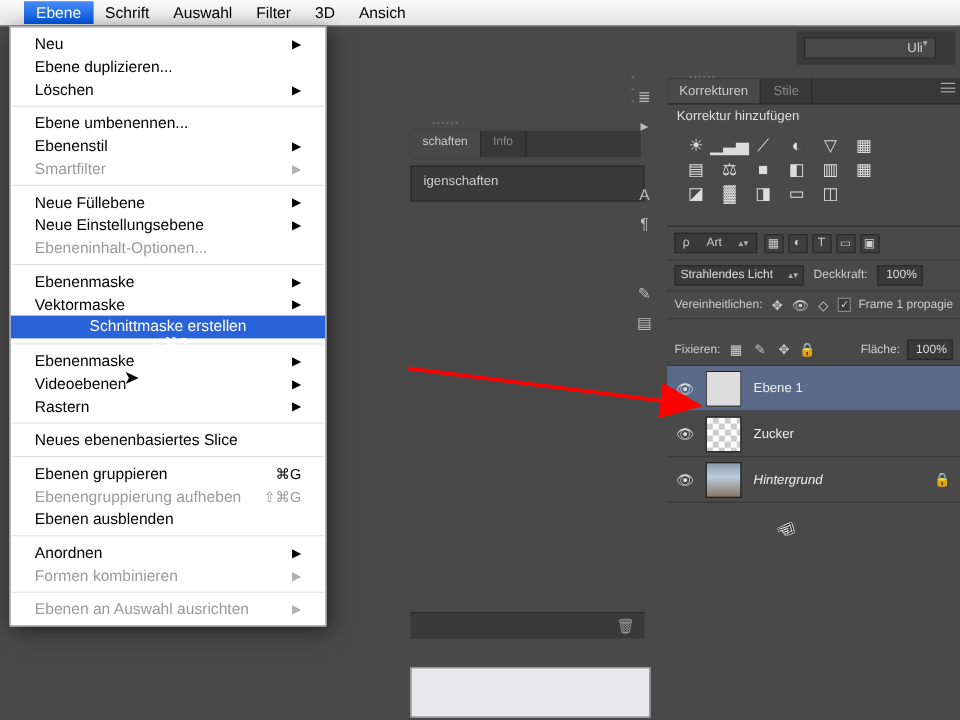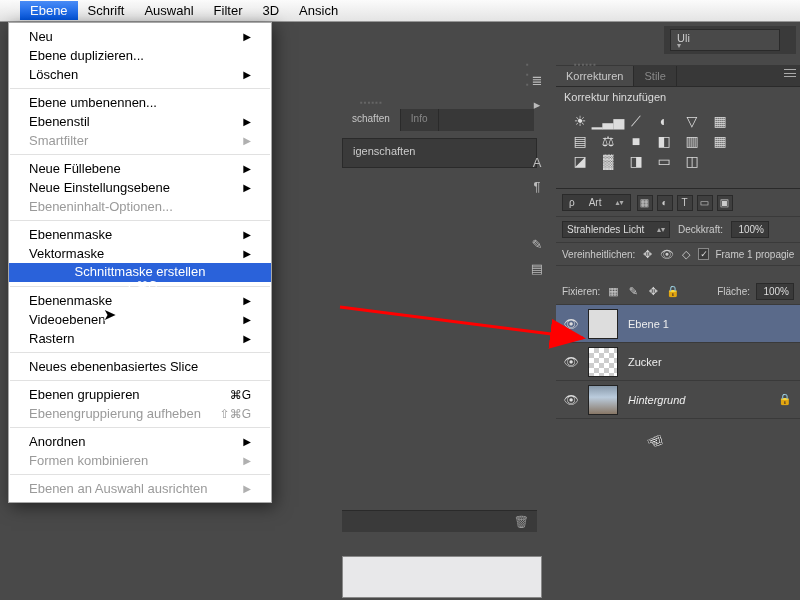--- a/index.html
+++ b/index.html
@@ -44,21 +44,21 @@
 .layer-row.selected { background: #5a6a8a; }
 .eye { width: 14px; height: 14px; color: #ddd; display: flex; align-items: center; justify-content: center; font-size: 12px; }
 .thumb { width: 30px; height: 30px; background: #ddd; border: 1px solid #222; }
 .thumb.checker { background: repeating-conic-gradient(#ccc 0 25%, #fff 0 50%) 0 0/10px 10px; }
 .thumb.bg { background: linear-gradient(180deg,#89a 0%, #bcd 40%, #876 100%); }
 .layer-name { font-size: 11px; color: #eee; }
 .layer-name.italic { font-style: italic; }
 .lock-badge { margin-left: auto; color: #ccc; font-size: 11px; }
 .props-panel { position: absolute; left: 342px; top: 138px; width: 195px; height: 30px; background: #3a3a3a; border: 1px solid #2a2a2a; font-size:11px; color:#ccc; padding: 6px 10px; }
 .top-right-panel { position: absolute; left: 664px; top: 26px; width: 132px; height: 28px; background: #3a3a3a; display:flex; align-items:center; padding:0 6px; }
-.top-right-select { background: #494949; color:#ccc; font-size:11px; padding:2px 6px; border:1px solid #2a2a2a; width: 110px; display:flex; justify-content:flex-end;flex-direction:column; }
+.top-right-select { background: #494949; color:#ccc; font-size:11px; padding:2px 6px; border:1px solid #2a2a2a; width: 110px; display:flex; justify-content:flex-end; }
 .toolbar-strip { position: absolute; left: 521px; top: 62px; width: 32px; height: 280px; display:flex; flex-direction:column; gap:4px; align-items:center; padding-top:8px; }
 .tool-ic { width:22px; height:20px; color:#bbb; font-size:13px; display:flex; align-items:center; justify-content:center; }
 .grip { position:absolute; font-size:8px; color:#666; letter-spacing:1px; }
 .arrow-svg { position: absolute; z-index: 30; pointer-events: none; }
 .cursor { position: absolute; z-index: 40; font-size: 16px; color: #000; text-shadow: 1px 1px 0 #fff, -1px -1px 0 #fff, 1px -1px 0 #fff, -1px 1px 0 #fff; }
 .bottom-strip { position:absolute; left:342px; top:556px; width:200px; height:42px; background:#e8e8ea; border:1px solid #888; }
 .mini-panel-header { position:absolute; left:342px; top:109px; width:192px; height:22px; background:#383838; display:flex; }
 .mini-panel-header .tab { font-size:10px; }
 .trash-row{position:absolute;left:342px;top:510px;width:195px;height:22px;display:flex;justify-content:flex-end;align-items:center;padding:0 8px;color:#999;font-size:12px;background:#3a3a3a;border-top:1px solid #2a2a2a;}
 .checkbox { width:12px; height:12px; background:#3a3a3a; border:1px solid #888; display:inline-flex; align-items:center; justify-content:center; font-size:9px; color:#ddd; }
@@ -142,20 +142,23 @@
       <span>Neues ebenenbasiertes Slice</span>
     </div>
     <div class="dd-sep"></div>
     <div class="dd-item">
       <span>Ebenen gruppieren</span>
       <span class="shortcut">⌘G</span>
     </div>
     <div class="dd-item dim">
       <span>Ebenengruppierung aufheben</span>
       <span class="shortcut">⇧⌘G</span>
+    </div>
+    <div class="dd-item">
+      <span>Ebenen ausblenden</span>
     </div>
     <div class="dd-sep"></div>
     <div class="dd-item">
       <span>Anordnen</span>
       <span class="submenu-arrow">▶</span>
     </div>
     <div class="dd-item dim">
       <span>Formen kombinieren</span>
       <span class="submenu-arrow">▶</span>
     </div>

